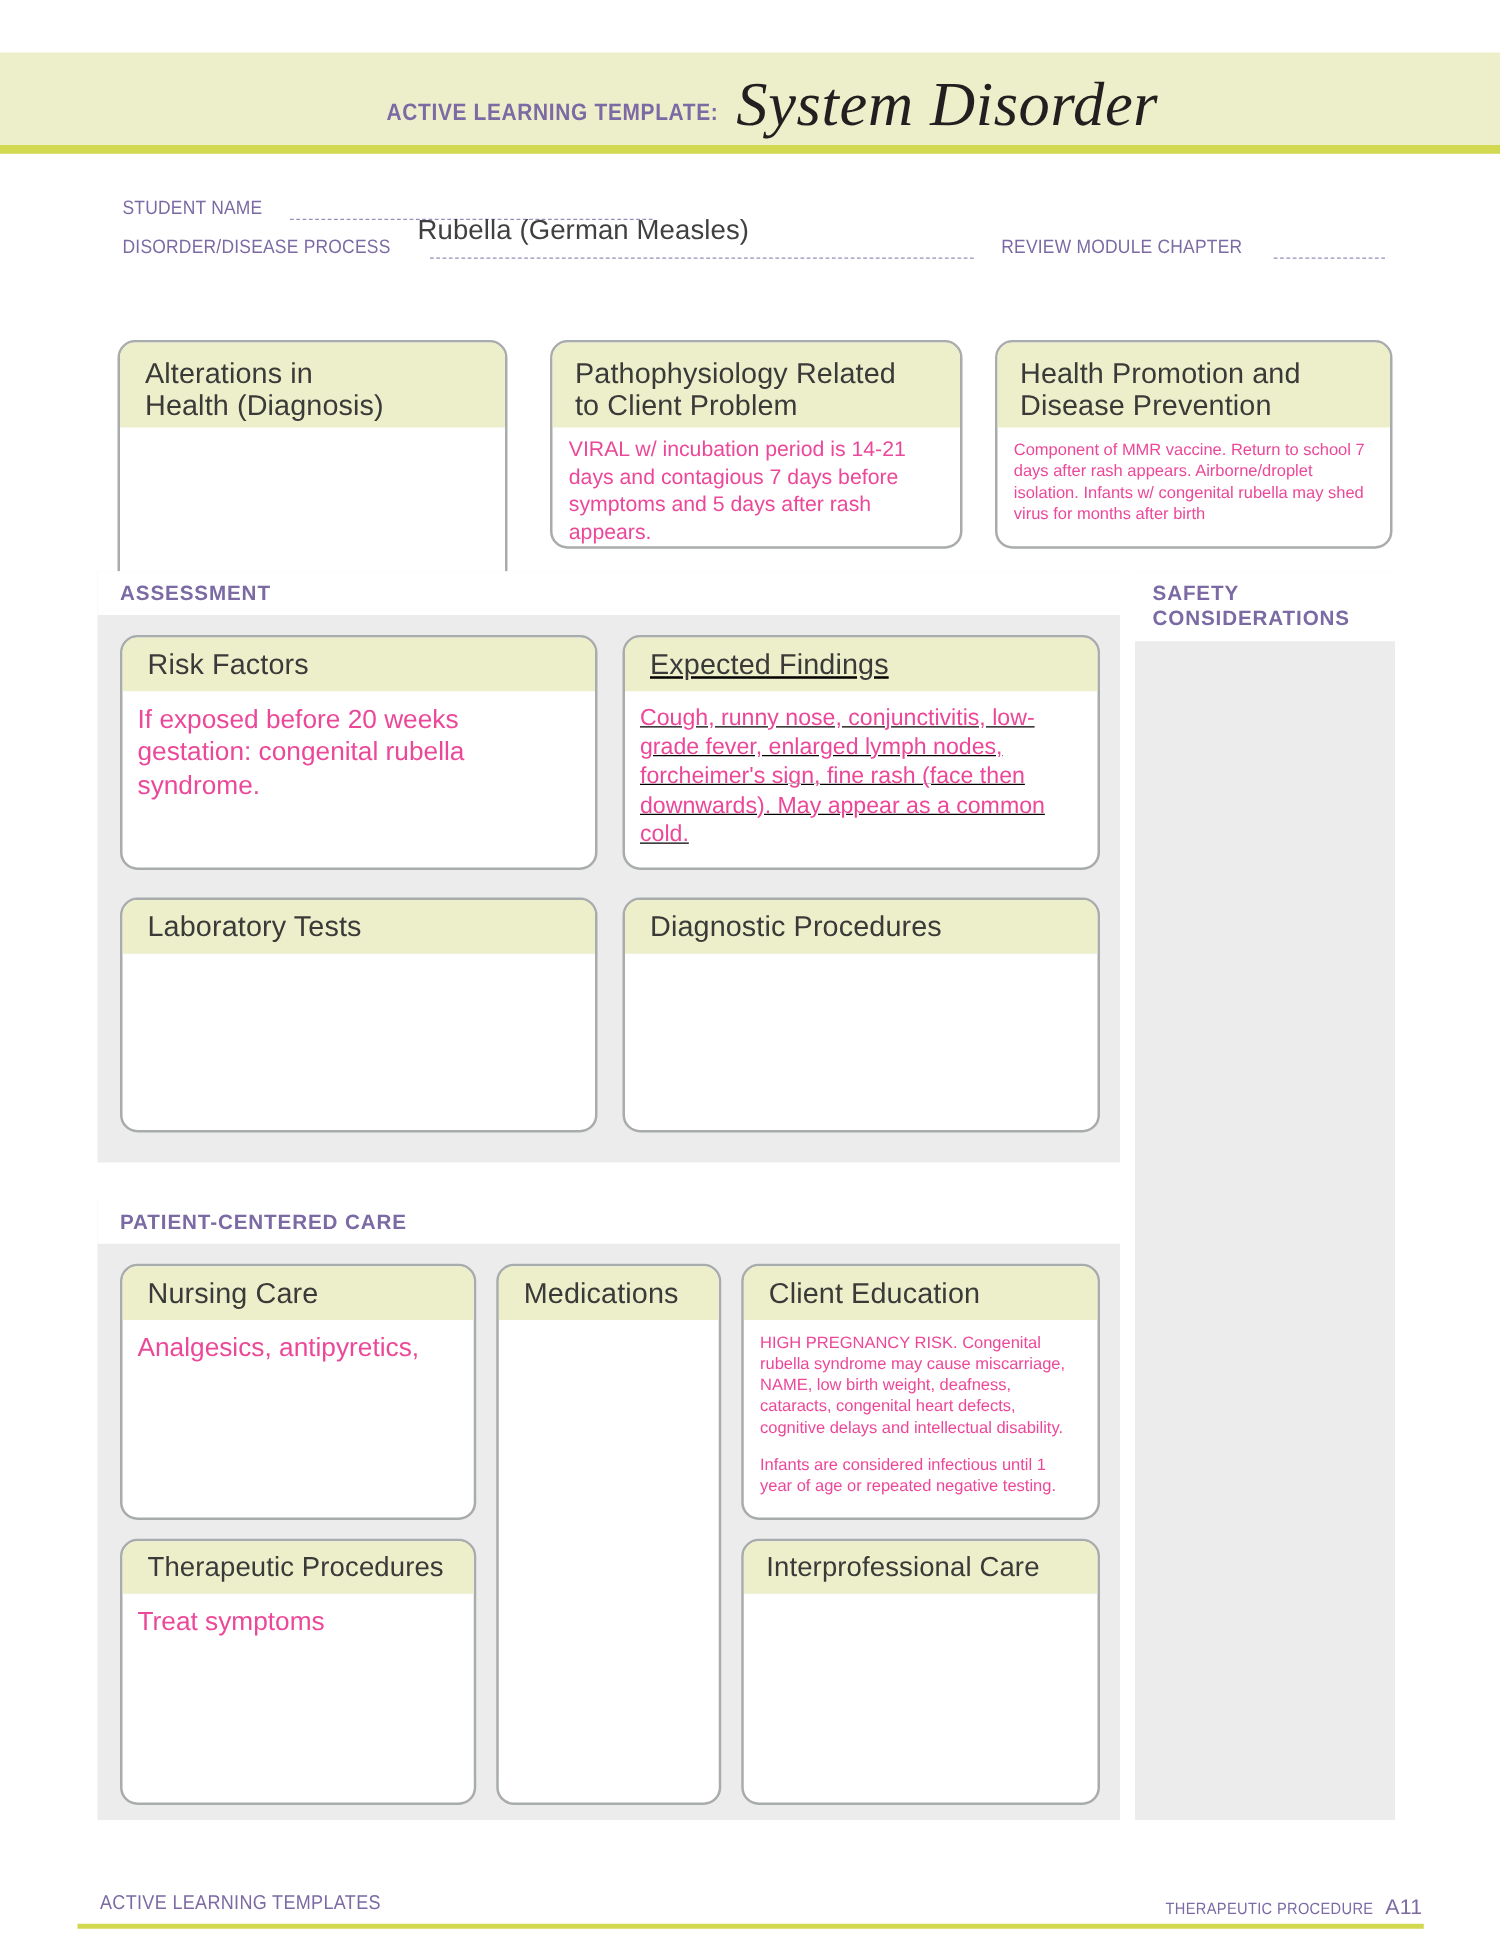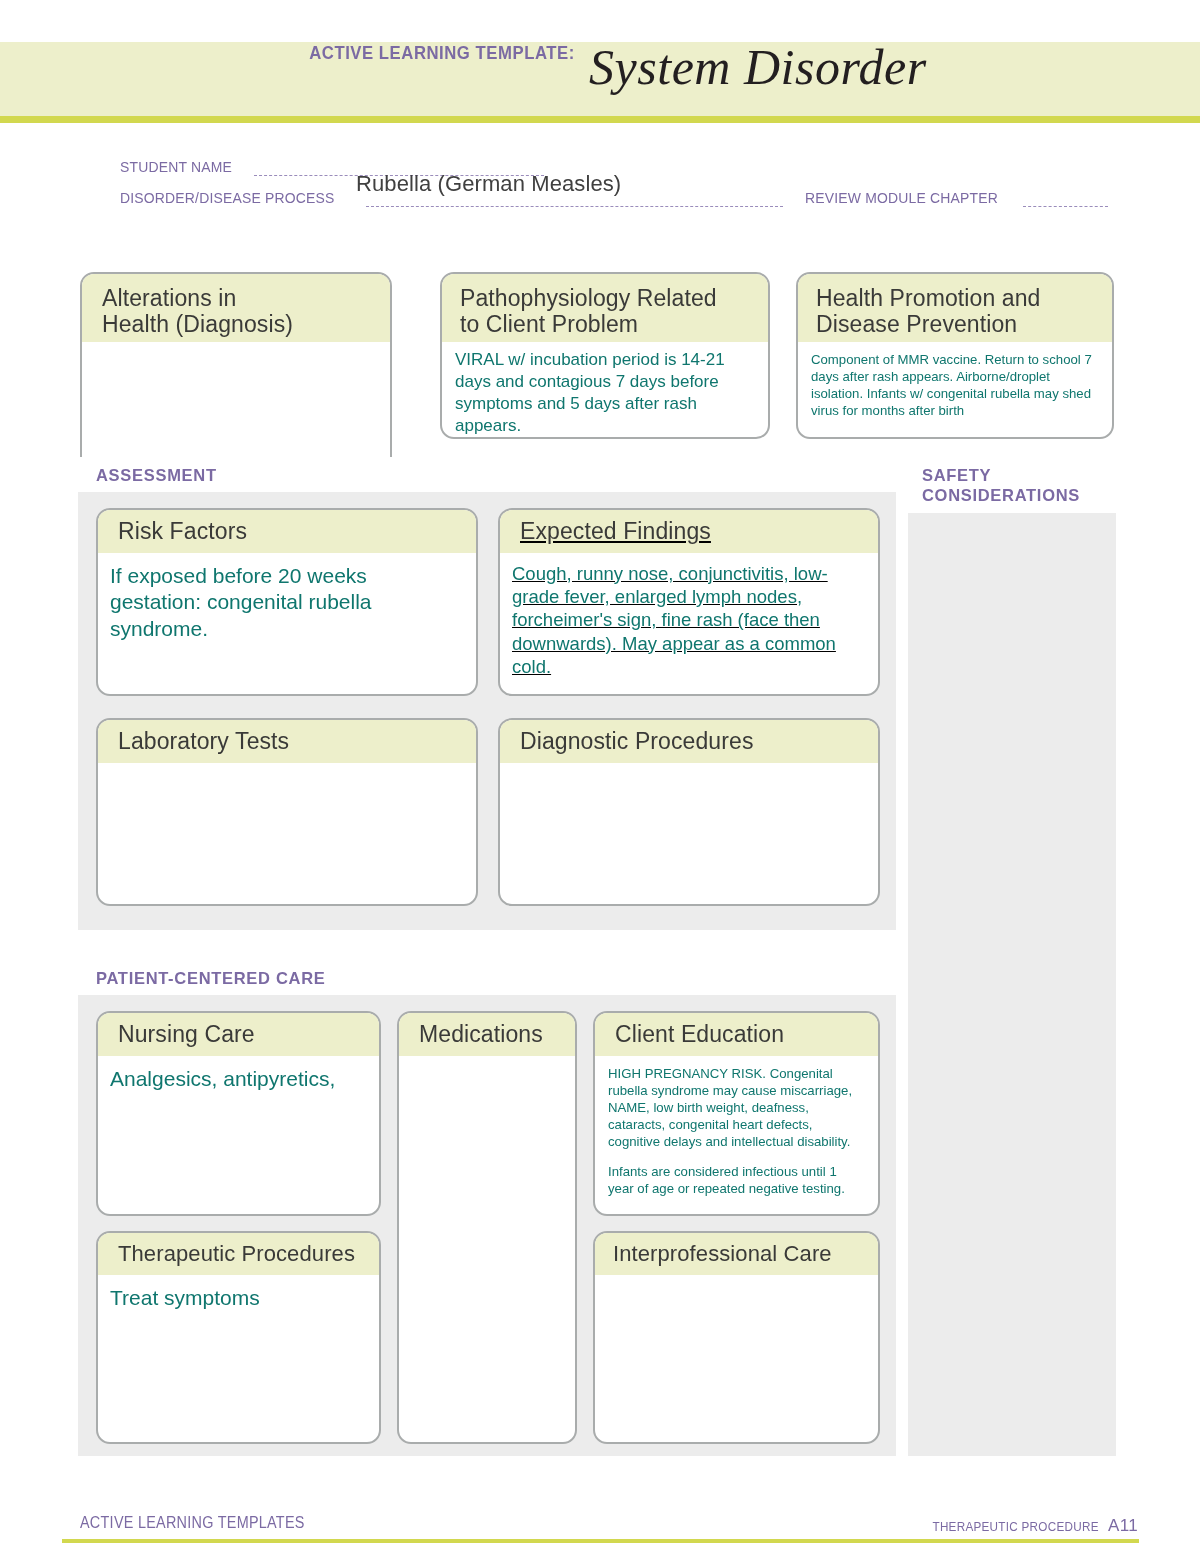--- a/index.html
+++ b/index.html
@@ -15,38 +15,38 @@
   .header-band {
     position: absolute; left: 0; top: 42px; width: 1200px; height: 74px;
     background: #edefcb;
   }
   .header-rule {
     position: absolute; left: 0; top: 116px; width: 1200px; height: 7px;
     background: #d2d84f;
   }
   .header-inner {
     position: absolute; left: 0; top: 42px; width: 1200px; height: 74px;
-    display: flex; align-items: flex-start; justify-content: center; gap: 14px;
-    padding-bottom: 25px;
+    display: flex; align-items: flex-end; justify-content: center; gap: 14px;
+    padding-bottom: 8px;
   }
   .alt-label {
     font-size: 19px; letter-spacing: 0.6px; color: #7b6aa3;
     font-weight: 700; transform: scaleX(0.88); transform-origin: right bottom;
     white-space: nowrap; padding-bottom: 6px;
   }
   .alt-title {
     font-family: "Liberation Serif", serif;
     font-style: italic; font-size: 50px; color: #231f20;
     letter-spacing: 0.5px; white-space: nowrap; line-height: 1;
   }
 
   
   .namelines { position: absolute; left: 98px; top: 158px; width: 1010px; }
   .nameline { display: flex; align-items: flex-end; font-size: 15.5px;
-    color: #7b6aa3; letter-spacing: 0.2px; white-space: nowrap; margin-left: 22px; }
+    color: #7b6aa3; letter-spacing: 0.2px; white-space: nowrap; }
   .nl-label { transform: scaleX(0.9); transform-origin: left bottom; }
   .blank { border-bottom: 1.5px dashed #9a8cbb; display: inline-block; height: 14px; }
   .row1 { margin-bottom: 13px; }
   .row2 { position: relative; }
   .handwrite {
     position: absolute; left: 236px; top: -18px;
     font-size: 22px; color: #404040; letter-spacing: 0.1px;
     font-family: "Liberation Sans", sans-serif; white-space: nowrap;
   }
 
@@ -61,21 +61,21 @@
   .card > .card-head {
     background: #edefcb;
     padding: 9px 0 8px 20px;
     color: #3a3a38;
     font-size: 23px;
     line-height: 1.12;
     letter-spacing: 0.1px;
   }
   .card > .card-body {
     padding: 8px 14px 10px 14px;
-    color: #0f766e;
+    color: #ec4899;
     font-size: 18.5px;
     line-height: 1.26;
   }
   .card-body.tiny { font-size: 13.2px; line-height: 1.3; padding: 9px 12px 8px 13px;}
   .card-body.small { font-size: 17px; line-height: 1.3; }
   .card-body p + p { margin-top: 12px; }
 
   
   .panel { position: absolute; background: #ececec; }
   .panel-title {
@@ -121,21 +121,21 @@
     </div>
     <div class="nameline row2">
       <span class="nl-label">DISORDER/DISEASE PROCESS</span>
       <span class="blank" style="width:450px; margin-left:8px;"></span>
       <span class="nl-label" style="margin-left:22px;">REVIEW MODULE CHAPTER</span>
       <span class="blank" style="width:92px; margin-left:4px;"></span>
       <span class="handwrite">Rubella (German Measles)</span>
     </div>
   </div>
 
-  <div class="card" style="left:80px; top:272px; width:312px; height:211px;">
+  <div class="card" style="left:94px; top:272px; width:312px; height:211px;">
     <div class="card-head" style="height:68px; white-space:pre-line; padding-top:12px;">Alterations in
 Health (Diagnosis)</div>
     <div class="card-body"></div>
   </div>
 
   <div class="card" style="left:440px; top:272px; width:330px; height:167px;">
     <div class="card-head" style="height:68px; white-space:pre-line; padding-top:12px; padding-left:18px;">Pathophysiology Related
 to Client Problem</div>
     <div class="card-body small" style="padding-left:13px; padding-top:7px;">VIRAL w/ incubation period is 14-21 days and contagious 7 days before symptoms and 5 days after rash appears.</div>
   </div>

